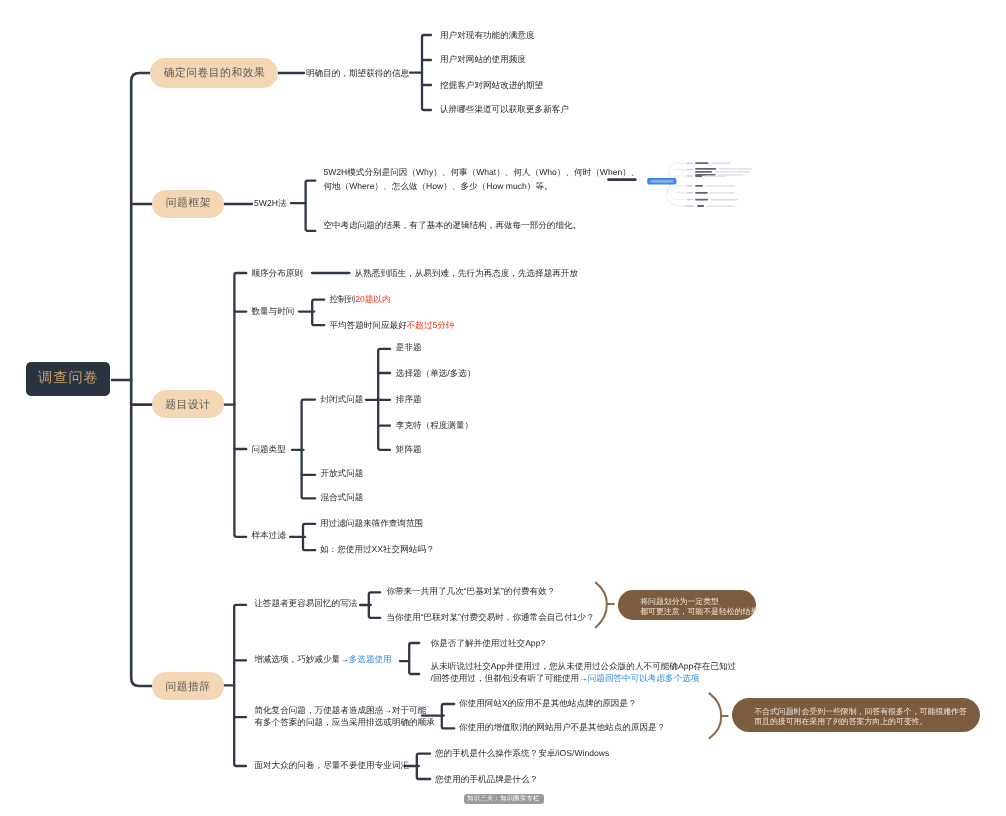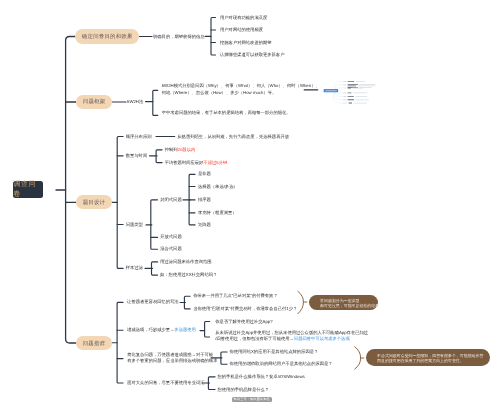--- a/index.html
+++ b/index.html
@@ -129,21 +129,21 @@
     </g>
 
     <g fill="none" stroke="#8d6a47" stroke-width="1.0" stroke-linecap="round" stroke-linejoin="round">
       <path d="M297.9,291.3 Q303.6,295.9 303.4,302 Q303.6,308.5 297.9,313.7"></path>
       <path d="M303.4,302 H306.9"></path>
       <path d="M354.7,346.7 Q360.8,351.3 360.6,358 Q360.8,364.6 354.7,369.1"></path>
       <path d="M360.6,358 H363.8"></path>
     </g>
   </svg>
 
-  <div class="root" style="left:13.2px;top:181px;width:30px;height:17.4px;font-family:Liberation Serif, serif;">调查问卷</div>
+  <div class="root" style="left:13.2px;top:181px;width:42px;height:17.4px;font-family:Liberation Serif, serif;">调查问卷</div>
 
   <div class="pill" style="left:75.2px;top:29.3px;width:64.1px;height:14.6px;">确定问卷目的和效果</div>
   <div class="pill" style="left:76.2px;top:94.8px;width:36px;height:14.1px;">问题框架</div>
   <div class="pill" style="left:75.8px;top:195.2px;width:36.3px;height:14.2px;">题目设计</div>
   <div class="pill" style="left:76px;top:336px;width:36px;height:14px;">问题措辞</div>
 
   <div class="txt" style="left:153px;top:36.5px;">明确目的，期望获得的信息</div>
   <div class="txt" style="left:220px;top:17.5px;">用户对现有功能的满意度</div>
   <div class="txt" style="left:220px;top:30px;">用户对网站的使用频度</div>
   <div class="txt" style="left:220px;top:42.5px;">挖掘客户对网站改进的期望</div>

